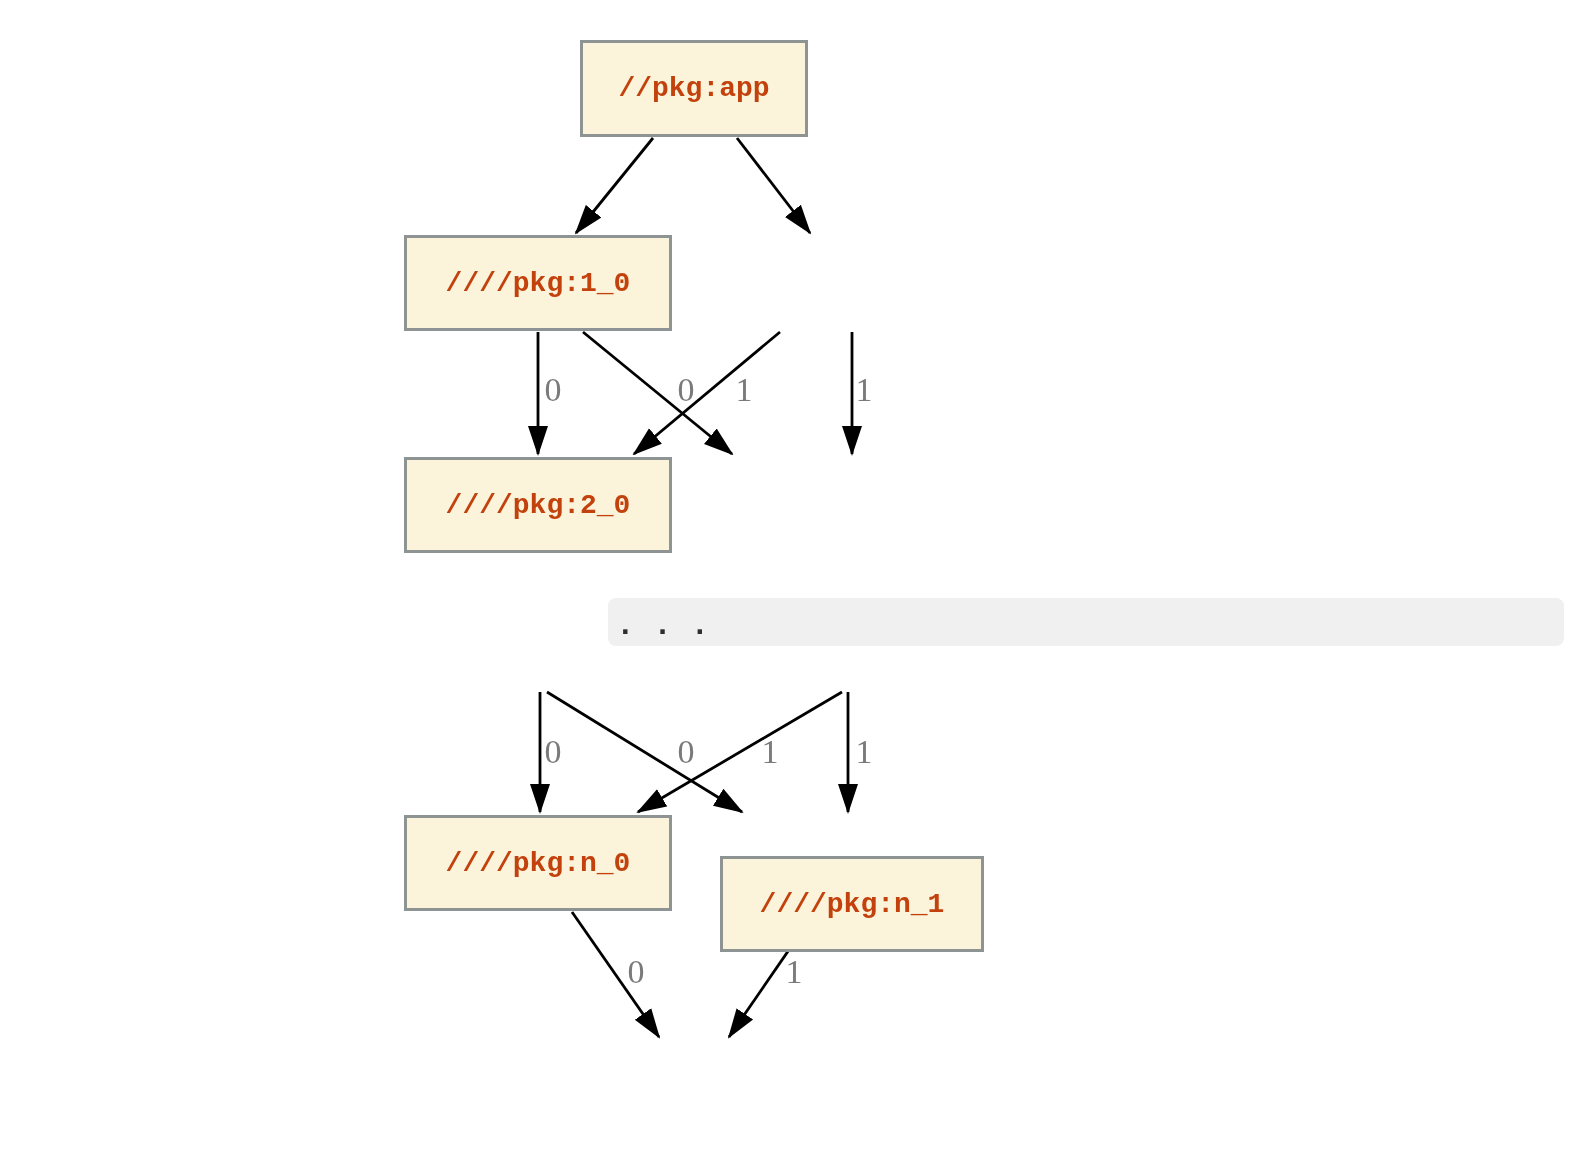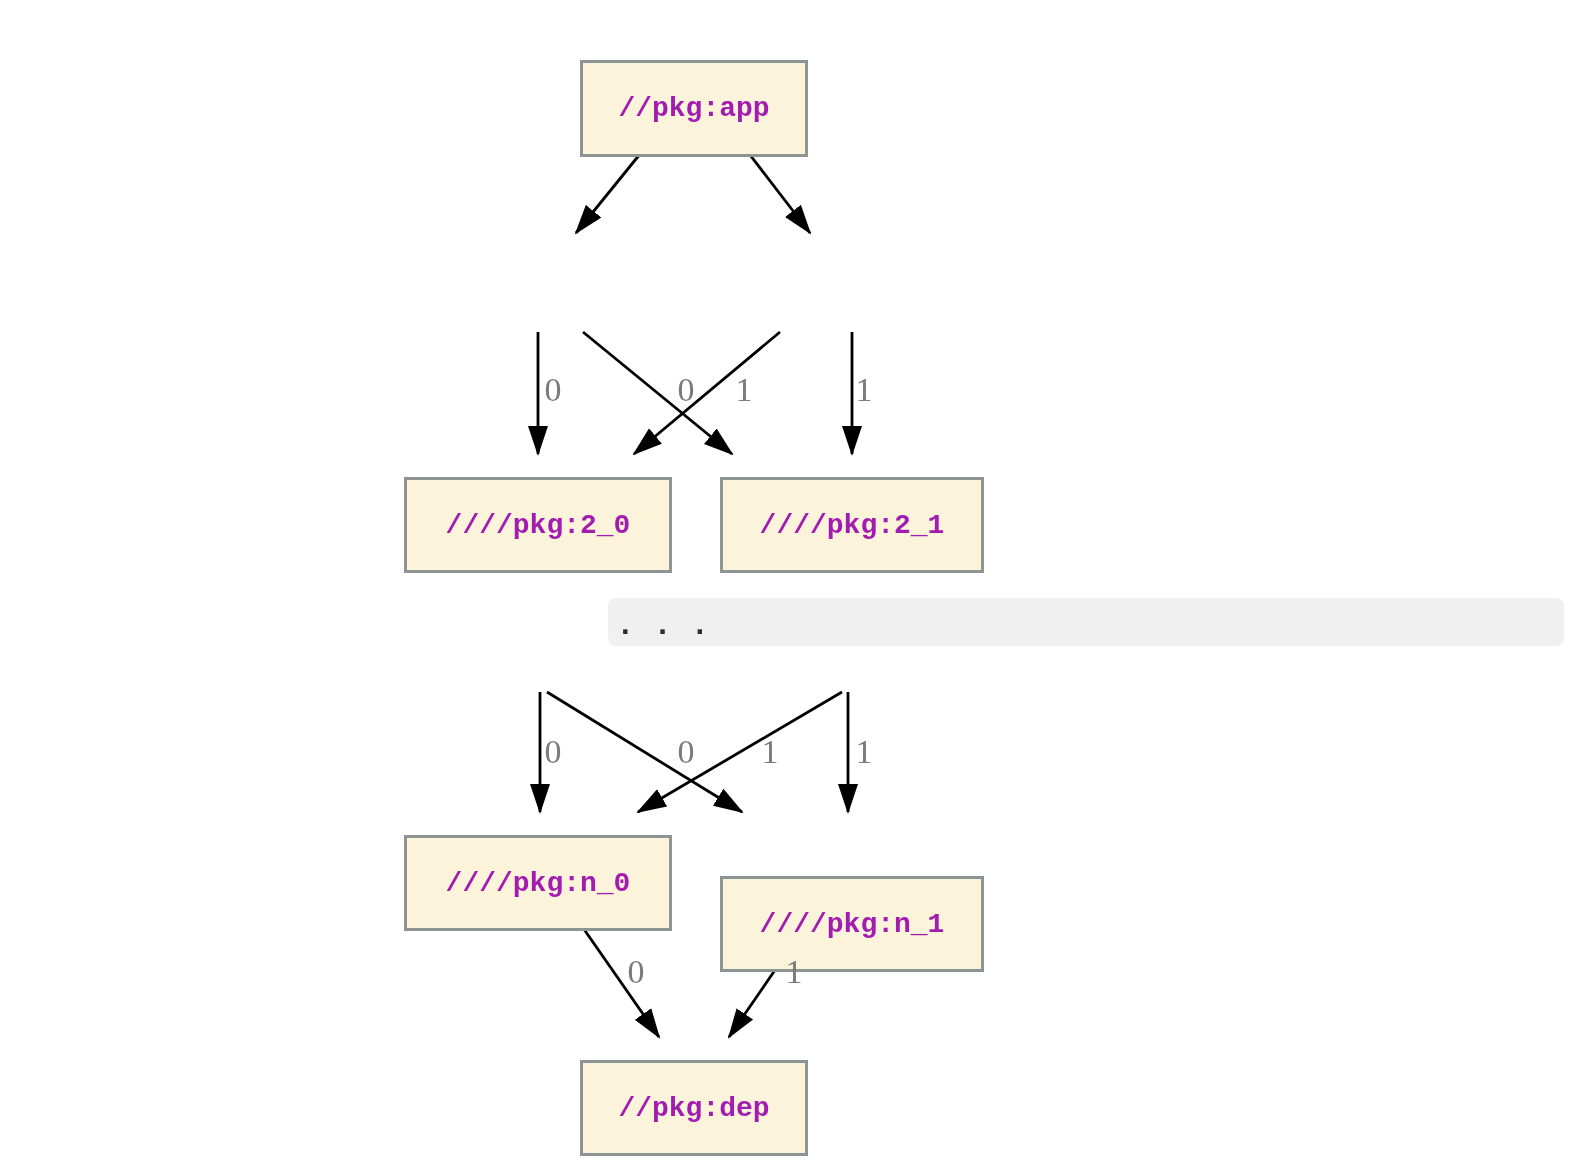--- a/index.html
+++ b/index.html
@@ -3,21 +3,21 @@
 <meta charset="utf-8">
 <style>
   html,body{margin:0;padding:0;background:#ffffff;}
   #stage{position:relative;width:1592px;height:1162px;background:#ffffff;overflow:hidden;
          font-family:"Liberation Sans",sans-serif;}
   #edge-layer{position:absolute;left:0;top:0;width:1592px;height:1162px;}
   .edge{stroke:#000000;stroke-width:2.8;fill:none;}
   .node{position:absolute;box-sizing:border-box;background:#FBF4DB;border:3px solid #8E9394;
         display:flex;align-items:center;justify-content:center;
         font-family:"Liberation Mono","DejaVu Sans Mono",monospace;font-weight:bold;
-        font-size:28px;color:#a21caf;white-space:nowrap;margin-top:20px;}
+        font-size:28px;color:#c2410c;white-space:nowrap;}
   .edge-label{position:absolute;transform:translate(-50%,-50%);
         font-family:"Liberation Serif","DejaVu Serif",serif;font-size:34px;color:#7a7a7a;
         line-height:1;}
   .ellipsis-strip{position:absolute;left:608px;top:598px;width:956px;height:48px;
         box-sizing:border-box;background:#F0F0F0;border-radius:8px;
         display:flex;align-items:flex-end;padding:0 0 5px 8px;
         font-family:"Liberation Mono","DejaVu Sans Mono",monospace;font-weight:bold;
         font-size:31px;line-height:1;color:#2e2e2e;}
 </style>
 </head>
@@ -41,34 +41,31 @@
     <line class="edge" x1="547" y1="692" x2="742" y2="812" marker-end="url(#arrow)"></line>
     <line class="edge" x1="842" y1="692" x2="638" y2="812" marker-end="url(#arrow)"></line>
     <line class="edge" x1="848" y1="692" x2="848" y2="812" marker-end="url(#arrow)"></line>
     <line class="edge" x1="572" y1="912" x2="659" y2="1037" marker-end="url(#arrow)"></line>
     <line class="edge" x1="815" y1="912" x2="729" y2="1037" marker-end="url(#arrow)"></line>
   </svg>
 
   <div class="node" style="left:580px;top:40px;width:228px;height:97px;">
     <span>//pkg:app</span>
   </div>
+  <div class="node" style="left:404px;top:235px;width:268px;height:96px;">
+    <span>////pkg:1_0</span>
+  </div>
   <div class="node" style="left:404px;top:457px;width:268px;height:96px;">
     <span>////pkg:2_0</span>
-  </div>
-  <div class="node" style="left:720px;top:457px;width:264px;height:96px;">
-    <span>////pkg:2_1</span>
   </div>
   <div class="node" style="left:404px;top:815px;width:268px;height:96px;">
     <span>////pkg:n_0</span>
   </div>
   <div class="node" style="left:720px;top:856px;width:264px;height:96px;">
     <span>////pkg:n_1</span>
-  </div>
-  <div class="node" style="left:580px;top:1040px;width:228px;height:96px;">
-    <span>//pkg:dep</span>
   </div>
 
   <div class="edge-label" style="left:553px;top:390px;">0</div>
   <div class="edge-label" style="left:686px;top:390px;">0</div>
   <div class="edge-label" style="left:744px;top:390px;">1</div>
   <div class="edge-label" style="left:864px;top:390px;">1</div>
 
   <div class="ellipsis-strip">
     <span>. . .</span>
   </div>

